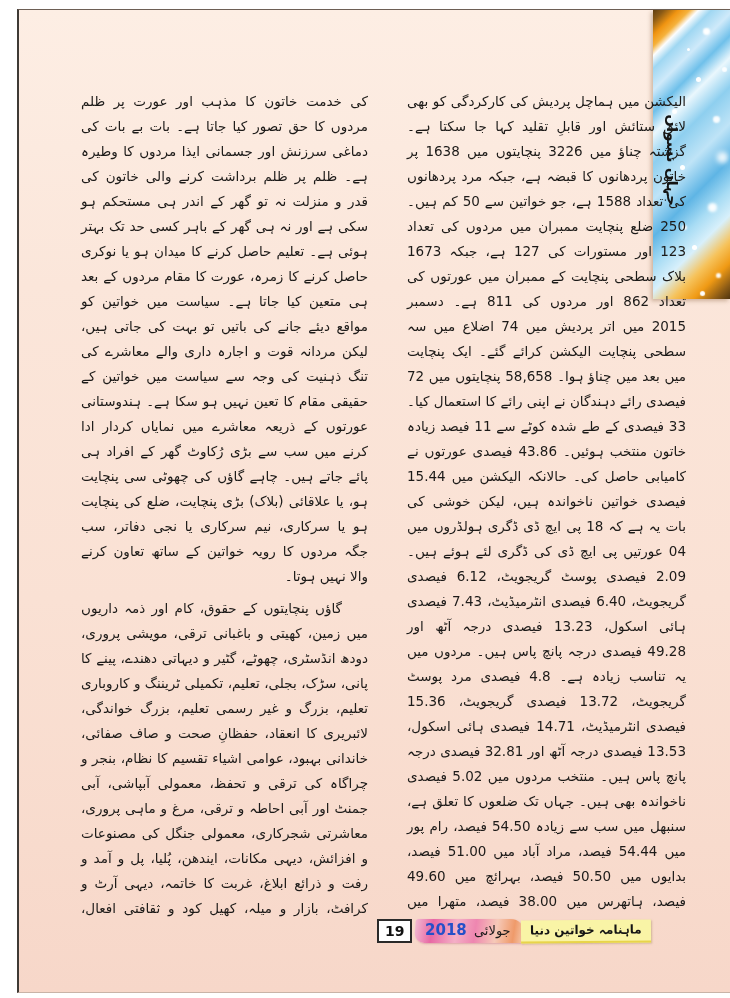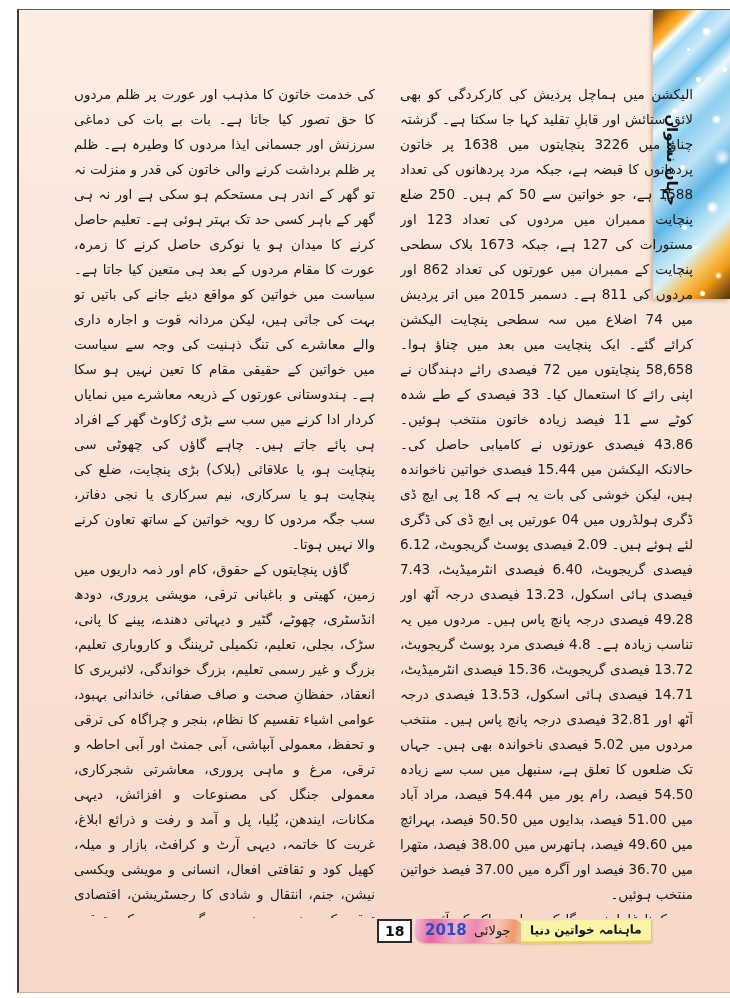--- a/index.html
+++ b/index.html
@@ -28,21 +28,21 @@
       34px 108px 5px 4px rgba(255,255,255,.85), -4px 178px 2px 1px #ffffff,
       14px 244px 1px 1px #ffffff, 36px 20px 1px 1px rgba(255,255,255,.9);}
   .banner-title{position:absolute;top:150px;left:19px;transform:translate(-50%,-50%) rotate(90deg);
     white-space:nowrap;font-size:15px;font-weight:bold;color:#141414;direction:rtl;letter-spacing:1px;}
 
   
   .column{position:absolute;top:72px;height:836px;overflow:hidden;direction:rtl;
     color:#1c1a18;font-size:13.5px;line-height:25px;text-align:justify;}
   .col-right{left:381px;width:293px;}
   .col-left{left:55px;width:301px;}
-  .column p{margin:0;}
+  .column p{margin:7px;}
   .column p.indent{text-indent:26px;}
 
   
   .footer{position:absolute;left:358px;top:909px;display:flex;align-items:center;direction:ltr;}
   .page-num{background:#ffffff;border:2px solid #2a2a2a;color:#111;
     font-weight:bold;font-size:14px;line-height:1;padding:3px 6px;margin-right:3px;}
   .brush{display:flex;align-items:center;gap:7px;padding:4px 14px 5px 10px;
     background:linear-gradient(95deg,#f2b9d2 0%,#e868a4 16%,#f4afc6 38%,#ee86b0 55%,#f6c9b8 74%,#ef9a6a 90%,#f5c8ac 100%);
     border-radius:3px 14px 3px 10px;transform:skewX(-4deg);box-shadow:1px 1px 2px rgba(180,90,120,.4);}
   .brush>*{transform:skewX(4deg);}
@@ -68,21 +68,21 @@
       <p class="indent">کہنا غلط نہ ہوگا کہ ہمارے ملک کے آئین میں خواتین کو مردوں کے مساوی اختیارات حاصل ہیں، لیکن مردانہ اجارہ داری کے سبب ہر زمرے میں اُن کی حیثیت آج بھی دوئم درجہ کے شہری جیسی ہی ہے۔ معاشرتی نقطۂ نگاہ سے بڑی حد تک فراموش کی جانے والی مستورات سیاست کے میدان میں بہت پیچھے اور گئی گزری ہیں۔ گھر اور گھر کے باہر مردوں کا ہی راج ہے۔ سماج کے ایک بڑے طبقہ میں اہلِ خانہ کے لئے کھانا تیار کرنے والی عورت کو مردوں سے پہلے کھانا نوش کرنے تک کی اجازت نہیں ہے۔ زیادتی یہ بھی ہے کہ مرد تازہ کھانا تناول کرتا ہے جبکہ خواتین کے حصہ میں باسی، بچا ہوا اور رکھا سوکھا کھانا آتا ہے۔ مرد</p>
     </div>
 
     <div class="column col-left">
       <p>کی خدمت خاتون کا مذہب اور عورت پر ظلم مردوں کا حق تصور کیا جاتا ہے۔ بات بے بات کی دماغی سرزنش اور جسمانی ایذا مردوں کا وطیرہ ہے۔ ظلم پر ظلم برداشت کرنے والی خاتون کی قدر و منزلت نہ تو گھر کے اندر ہی مستحکم ہو سکی ہے اور نہ ہی گھر کے باہر کسی حد تک بہتر ہوئی ہے۔ تعلیم حاصل کرنے کا میدان ہو یا نوکری حاصل کرنے کا زمرہ، عورت کا مقام مردوں کے بعد ہی متعین کیا جاتا ہے۔ سیاست میں خواتین کو مواقع دیئے جانے کی باتیں تو بہت کی جاتی ہیں، لیکن مردانہ قوت و اجارہ داری والے معاشرے کی تنگ ذہنیت کی وجہ سے سیاست میں خواتین کے حقیقی مقام کا تعین نہیں ہو سکا ہے۔ ہندوستانی عورتوں کے ذریعہ معاشرے میں نمایاں کردار ادا کرنے میں سب سے بڑی رُکاوٹ گھر کے افراد ہی پائے جاتے ہیں۔ چاہے گاؤں کی چھوٹی سی پنچایت ہو، یا علاقائی (بلاک) بڑی پنچایت، ضلع کی پنچایت ہو یا سرکاری، نیم سرکاری یا نجی دفاتر، سب جگہ مردوں کا رویہ خواتین کے ساتھ تعاون کرنے والا نہیں ہوتا۔</p>
       <p class="indent">گاؤں پنچایتوں کے حقوق، کام اور ذمہ داریوں میں زمین، کھیتی و باغبانی ترقی، مویشی پروری، دودھ انڈسٹری، چھوٹے، گٹیر و دیہاتی دھندے، پینے کا پانی، سڑک، بجلی، تعلیم، تکمیلی ٹریننگ و کاروباری تعلیم، بزرگ و غیر رسمی تعلیم، بزرگ خواندگی، لائبریری کا انعقاد، حفظانِ صحت و صاف صفائی، خاندانی بہبود، عوامی اشیاء تقسیم کا نظام، بنجر و چراگاہ کی ترقی و تحفظ، معمولی آبپاشی، آبی جمنٹ اور آبی احاطہ و ترقی، مرغ و ماہی پروری، معاشرتی شجرکاری، معمولی جنگل کی مصنوعات و افزائش، دیہی مکانات، ایندھن، پُلیا، پل و آمد و رفت و ذرائع ابلاغ، غربت کا خاتمہ، دیہی آرٹ و کرافٹ، بازار و میلہ، کھیل کود و ثقافتی افعال، انسانی و مویشی ویکسی نیشن، جنم، انتقال و شادی کا رجسٹریشن، اقتصادی ترقی کی منصوبہ بندی، زچگی و بچہ کی ترقی، معاشرتی فلاح و بہبود، بزرگ، بیوہ و معذور پنشن، کمزور، درج فہرست ذات و درج فہرست قبائل کی فلاح اور قومی اثاثوں کا تحفظ وغیرہ شامل ہیں۔</p>
 
     </div>
 
     <div class="footer">
-      <span class="page-num">18</span>
+      <span class="page-num">19</span>
       <span class="brush">
         <span class="year">2018</span>
         <span class="month">جولائی</span>
       </span>
       <span class="mag-label">ماہنامہ خواتین دنیا</span>
     </div>
 
   </div>
 </div>
 

